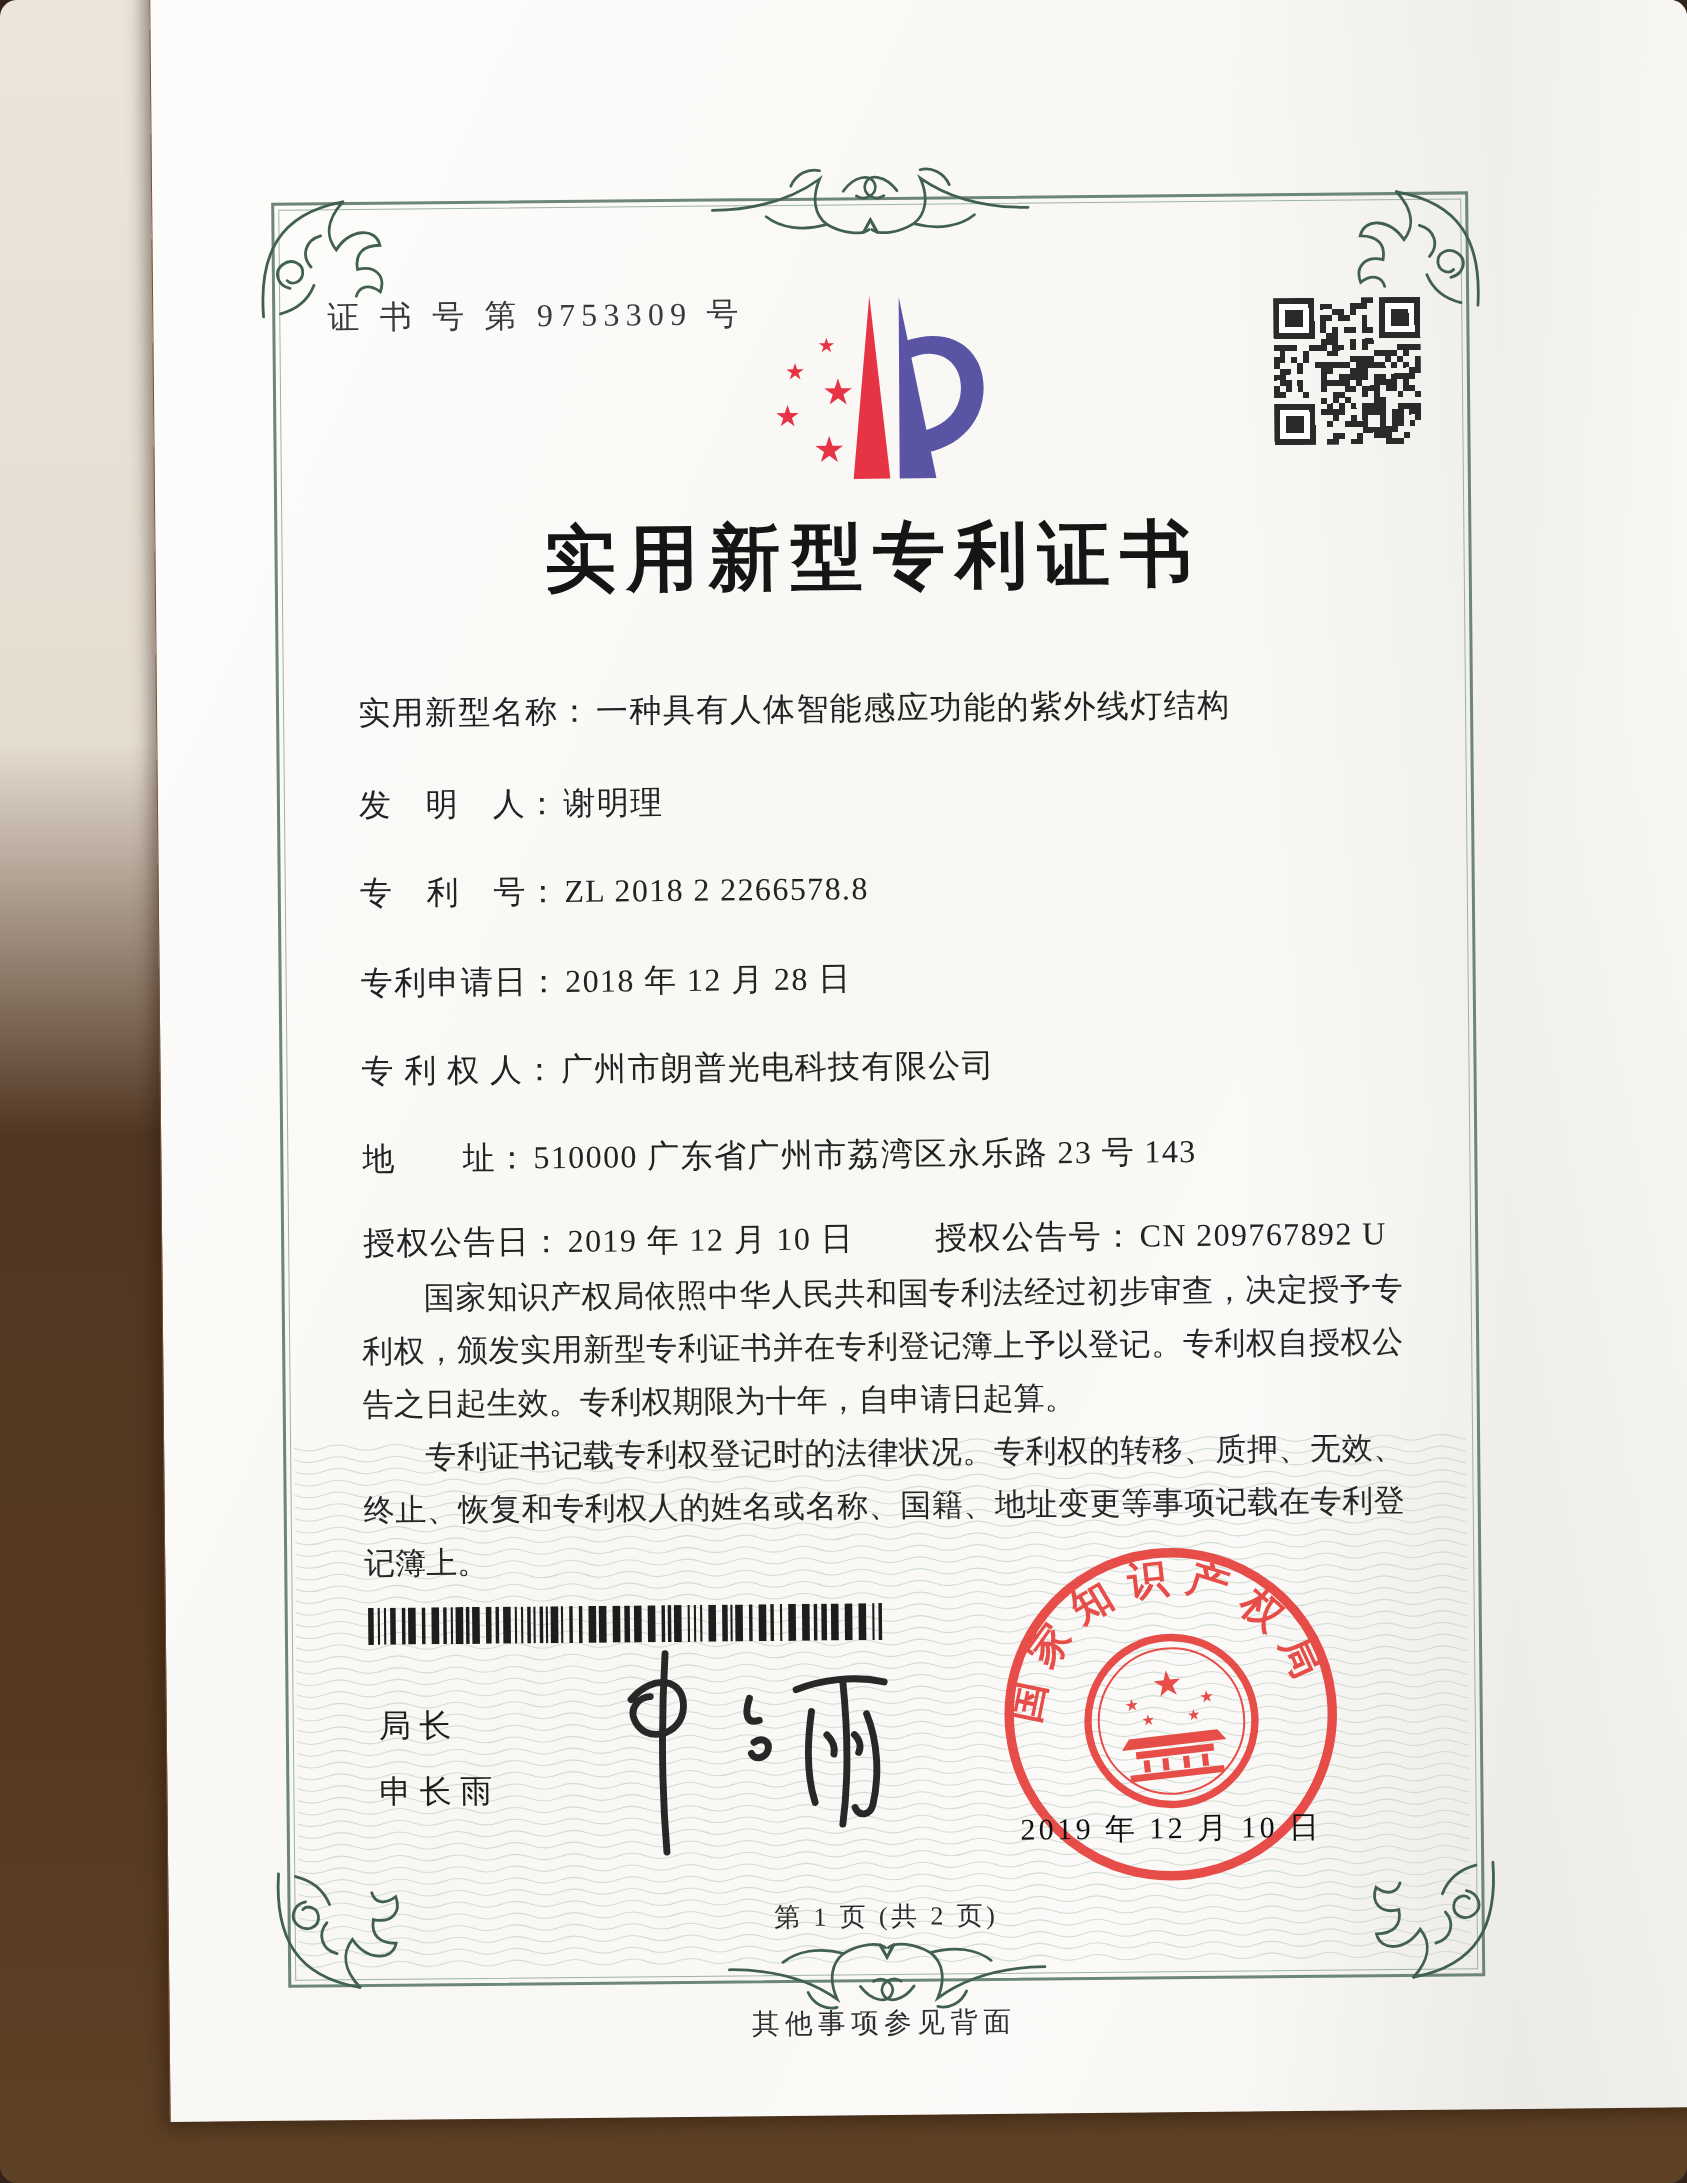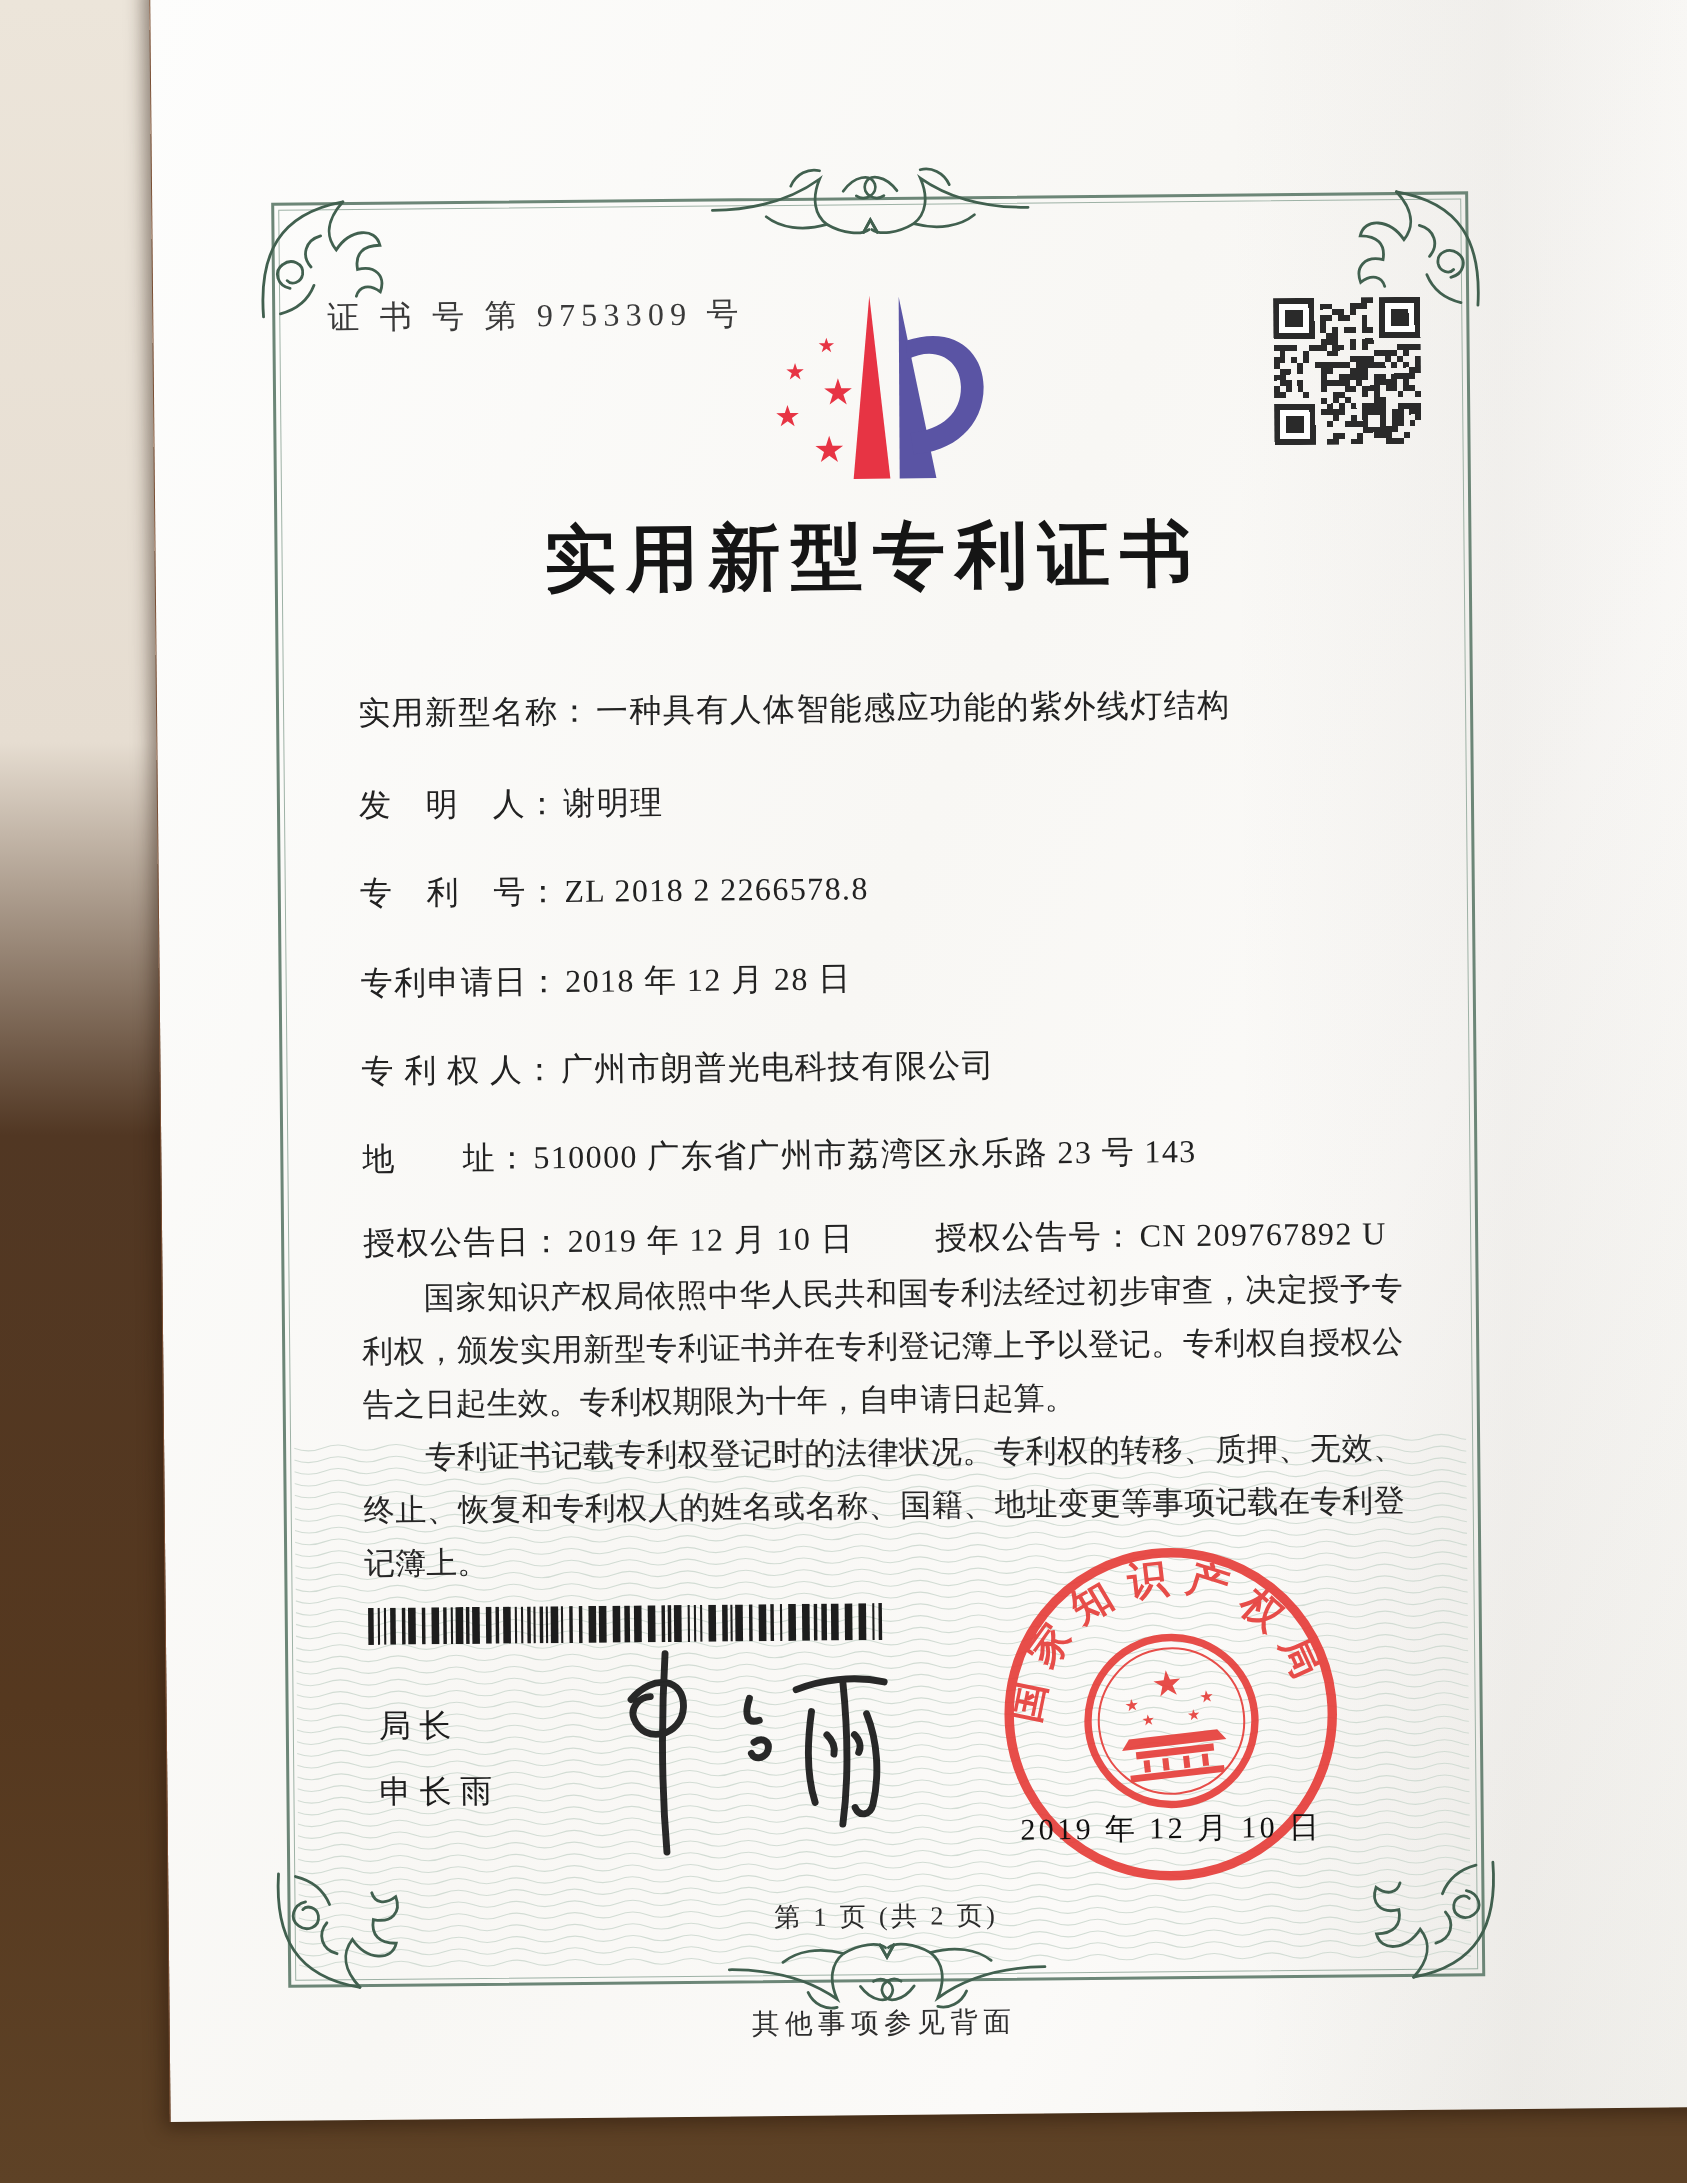--- a/index.html
+++ b/index.html
@@ -1,18 +1,18 @@
 <!DOCTYPE html>
 <html style="font-size:11px"><head>
 <meta charset="utf-8">
 <style>
   html,body{margin:0;padding:0;background:#32231a;}
   .stage{position:relative;width:1687px;height:2183px;overflow:hidden;
          background:linear-gradient(180deg,#ece5da 0%,#e6ddd1 34%,#513723 52%,#55381f 78%,#5e4226 100%);
-         font-family:"Liberation Serif","DejaVu Serif",serif;color:#1c1c1c;}
+         font-family:"Liberation Serif","DejaVu Serif",serif;color:#1c1c1c;border-radius:17px;}
   .paper{position:absolute;left:149px;top:-23.4px;width:1585px;height:2145px;
          background:linear-gradient(115deg,#fdfdfc 0%,#f8f7f4 45%,#fbfaf8 70%,#f2f1ed 100%);
          border-left:1.4px solid #7a4f35;
          transform:rotate(-0.55deg);transform-origin:0 0;
          box-shadow:-5.5px 6.9px 18px rgba(40,22,10,.5);}
   .sheen{position:absolute;inset:0;pointer-events:none;
          background:linear-gradient(90deg,rgba(0,0,0,0) 68%,rgba(120,110,100,.07) 85%,rgba(0,0,0,0) 100%);}
   .frame{position:absolute;left:119px;top:227px;width:1191px;height:1779px;border:3.4px solid #6c8677;}
   .frame-inner{position:absolute;inset:4.1px;border:1.4px solid #9eb2a6;}
   .corner{position:absolute;width:141px;height:141px;z-index:2;}

